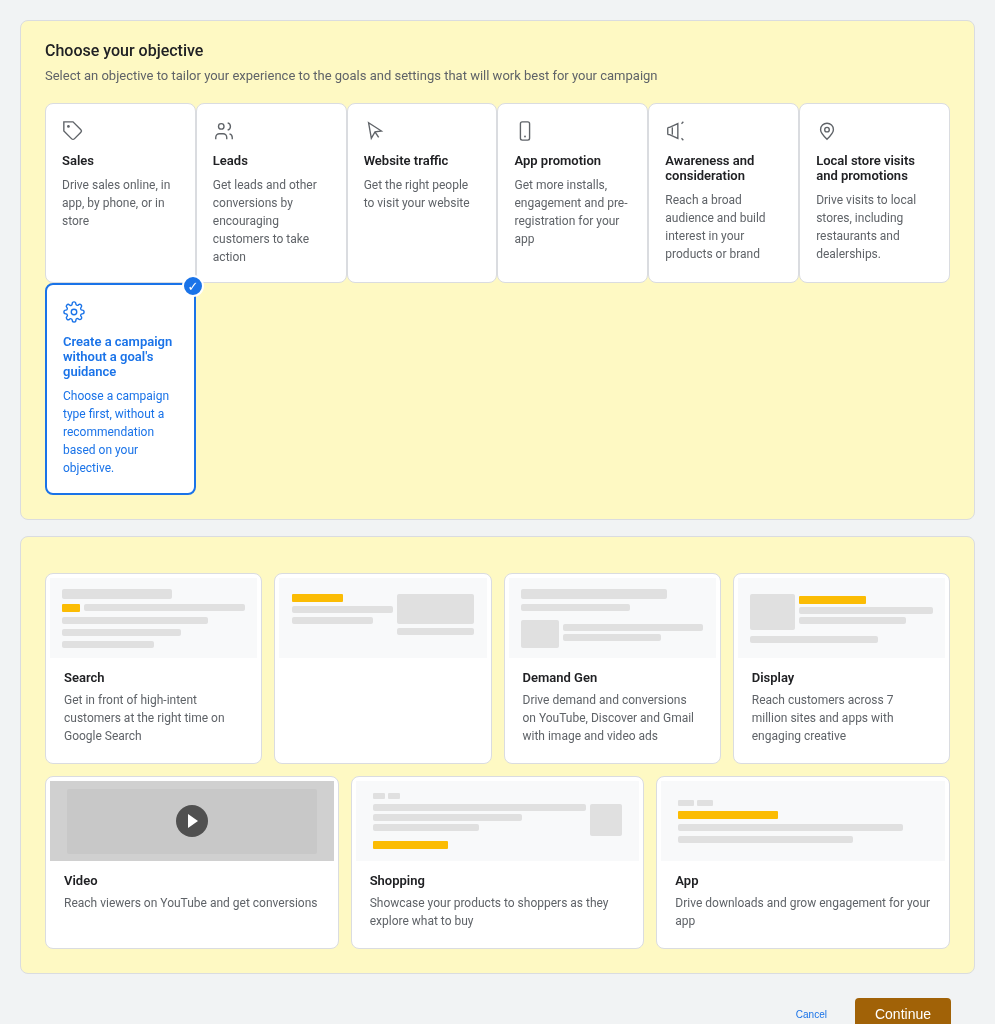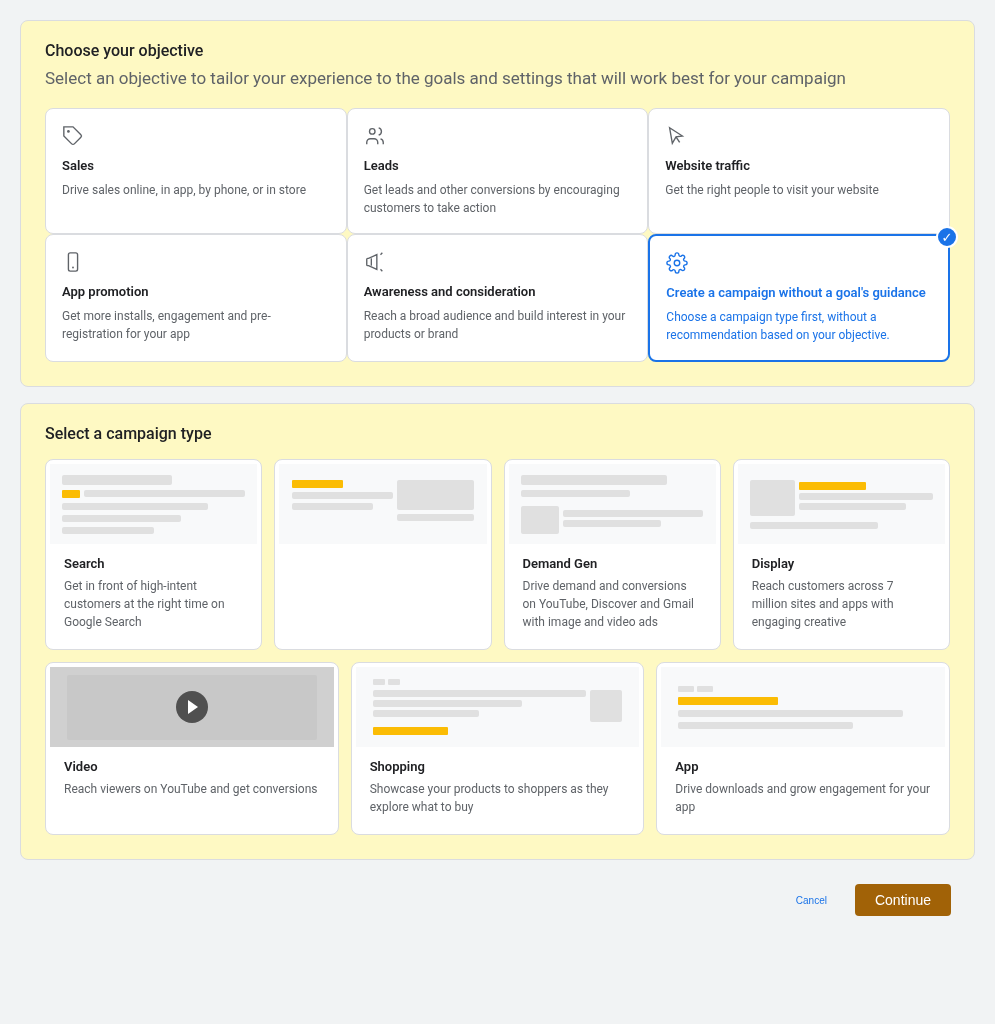--- a/index.html
+++ b/index.html
@@ -23,27 +23,27 @@
       border: 1px solid #dadce0;
       padding: 20px 24px 24px;
     }
     .section-title {
       font-size: 16px;
       font-weight: 500;
       color: #202124;
       margin-bottom: 8px;
     }
     .section-subtitle {
-      font-size: 17px;
+      font-size: 13px;
       color: #5f6368;
       margin-bottom: 20px;
     }
     .grid-2x3 {
       display: grid;
-      grid-template-columns: repeat(3, 1fr);
+      grid-template-columns: repeat(6, 1fr);
       gap: 0;
     }
     .grid-campaign {
       display: grid;
       grid-template-columns: repeat(4, 1fr);
       gap: 12px;
       margin-top: 16px;
     }
     .grid-campaign-row2 {
       display: grid;
@@ -252,38 +252,47 @@
         <div class="icon-wrapper">
           <svg width="22" height="22" viewBox="0 0 24 24" fill="none" stroke="#5f6368" stroke-width="1.5">
             <path d="M3 11v2M18 4l2-2M18 20l2 2M4 8h1l9-4v16l-9-4H4a1 1 0 01-1-1v-6a1 1 0 011-1z"></path>
             <path d="M8 8v8"></path>
           </svg>
         </div>
         <div class="card-title">Awareness and consideration</div>
         <div class="card-desc">Reach a broad audience and build interest in your products or brand</div>
       </div>
 
+      <div class="objective-card">
+        <div class="icon-wrapper">
+          <svg width="22" height="22" viewBox="0 0 24 24" fill="none" stroke="#5f6368" stroke-width="1.5">
+            <path d="M12 21c-4-4-7-7.5-7-10.5a7 7 0 0114 0c0 3-3 6.5-7 10.5z"></path>
+            <circle cx="12" cy="10.5" r="2.5"></circle>
+          </svg>
+        </div>
+        <div class="card-title">Local store visits and promotions</div>
+        <div class="card-desc">Drive visits to local stores, including restaurants and dealerships.</div>
+      </div>
 
       <div class="objective-card selected">
         <div class="check-badge">✓</div>
         <div class="icon-wrapper">
           <svg width="22" height="22" viewBox="0 0 24 24" fill="none" stroke="#1a73e8" stroke-width="1.5">
             <circle cx="12" cy="12" r="3"></circle>
             <path d="M19.4 15a1.65 1.65 0 00.33 1.82l.06.06a2 2 0 010 2.83 2 2 0 01-2.83 0l-.06-.06a1.65 1.65 0 00-1.82-.33 1.65 1.65 0 00-1 1.51V21a2 2 0 01-4 0v-.09A1.65 1.65 0 009 19.4a1.65 1.65 0 00-1.82.33l-.06.06a2 2 0 01-2.83-2.83l.06-.06A1.65 1.65 0 004.68 15a1.65 1.65 0 00-1.51-1H3a2 2 0 010-4h.09A1.65 1.65 0 004.6 9a1.65 1.65 0 00-.33-1.82l-.06-.06a2 2 0 012.83-2.83l.06.06A1.65 1.65 0 009 4.68a1.65 1.65 0 001-1.51V3a2 2 0 014 0v.09a1.65 1.65 0 001 1.51 1.65 1.65 0 001.82-.33l.06-.06a2 2 0 012.83 2.83l-.06.06A1.65 1.65 0 0019.4 9a1.65 1.65 0 001.51 1H21a2 2 0 010 4h-.09a1.65 1.65 0 00-1.51 1z"></path>
           </svg>
         </div>
         <div class="card-title" style="color:#1a73e8;">Create a campaign without a goal's guidance</div>
         <div class="card-desc" style="color:#1a73e8;">Choose a campaign type first, without a recommendation based on your objective.</div>
       </div>
 
     </div>
   </div>
 
   <div class="section-card">
-    <div class="section-title">Select a campaign type</div>
 
     <div class="grid-campaign">
 
       <div class="campaign-card">
         <div class="campaign-thumbnail">
           <div style="width:88%; display:flex; flex-direction:column; gap:5px; padding:8px 0;">
             <div style="height:10px; background:#e0e0e0; border-radius:2px; width:60%;"></div>
             <div style="display:flex; gap:4px; align-items:center;">
               <div style="width:18px;height:8px;background:#fbbc04;border-radius:1px;"></div>
               <div style="height:7px;background:#e0e0e0;border-radius:2px;flex:1;"></div>

